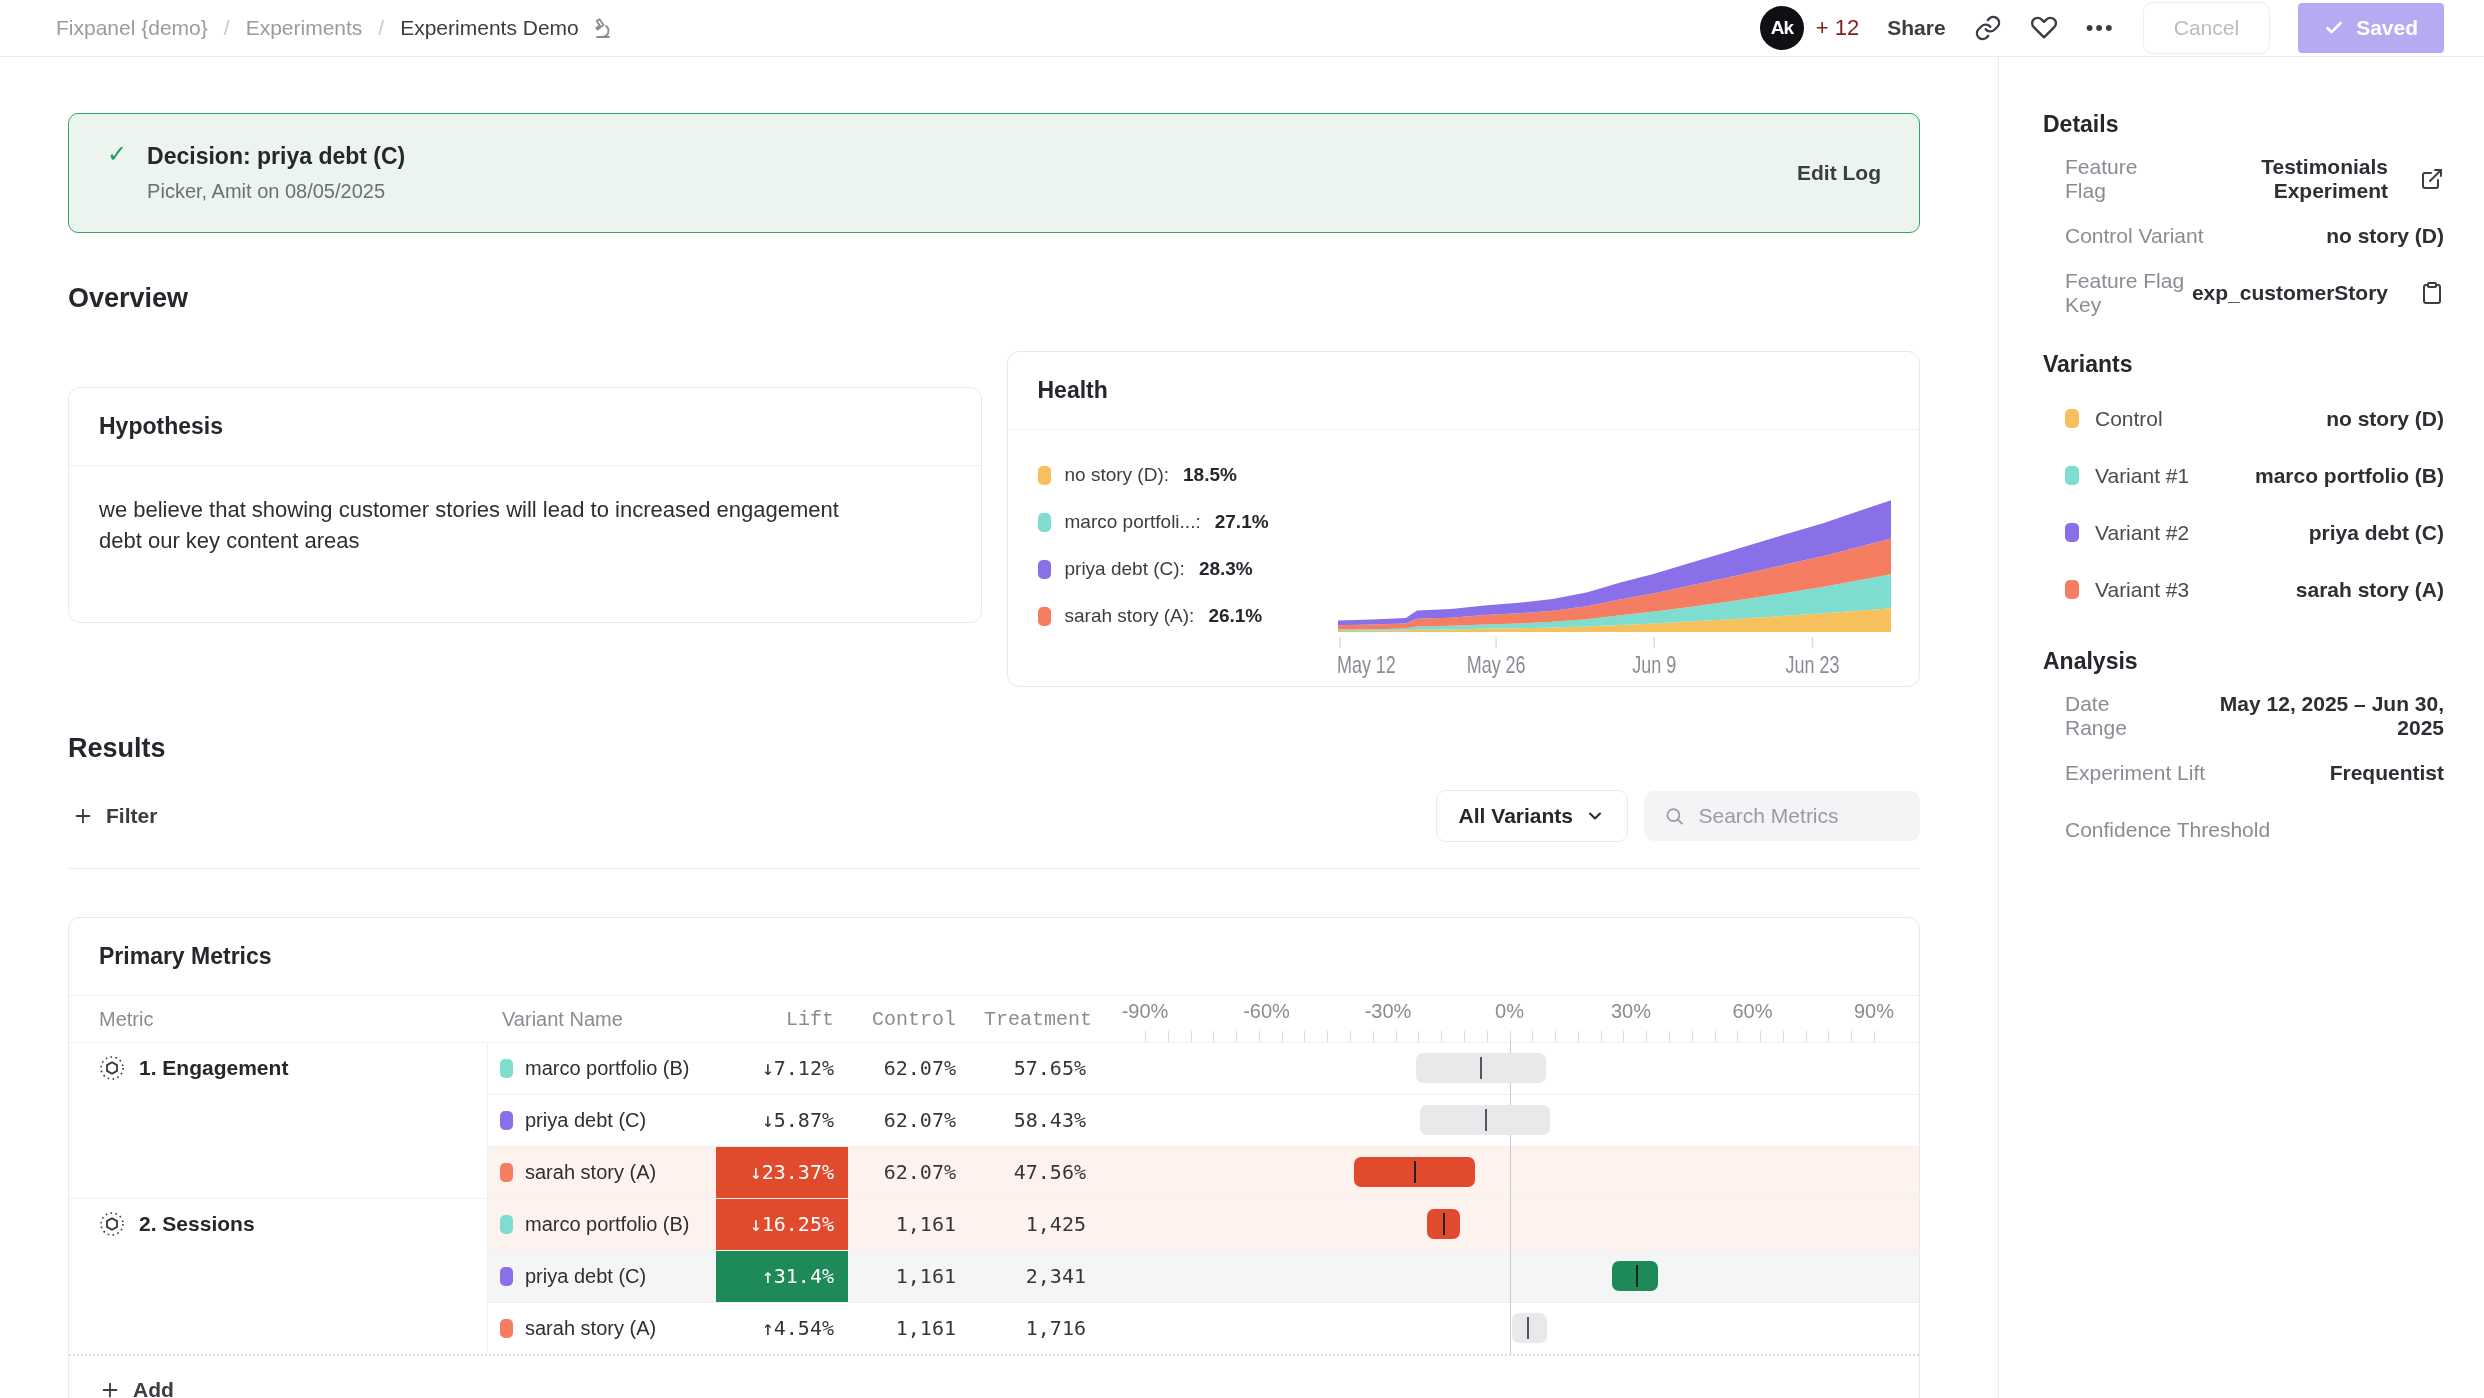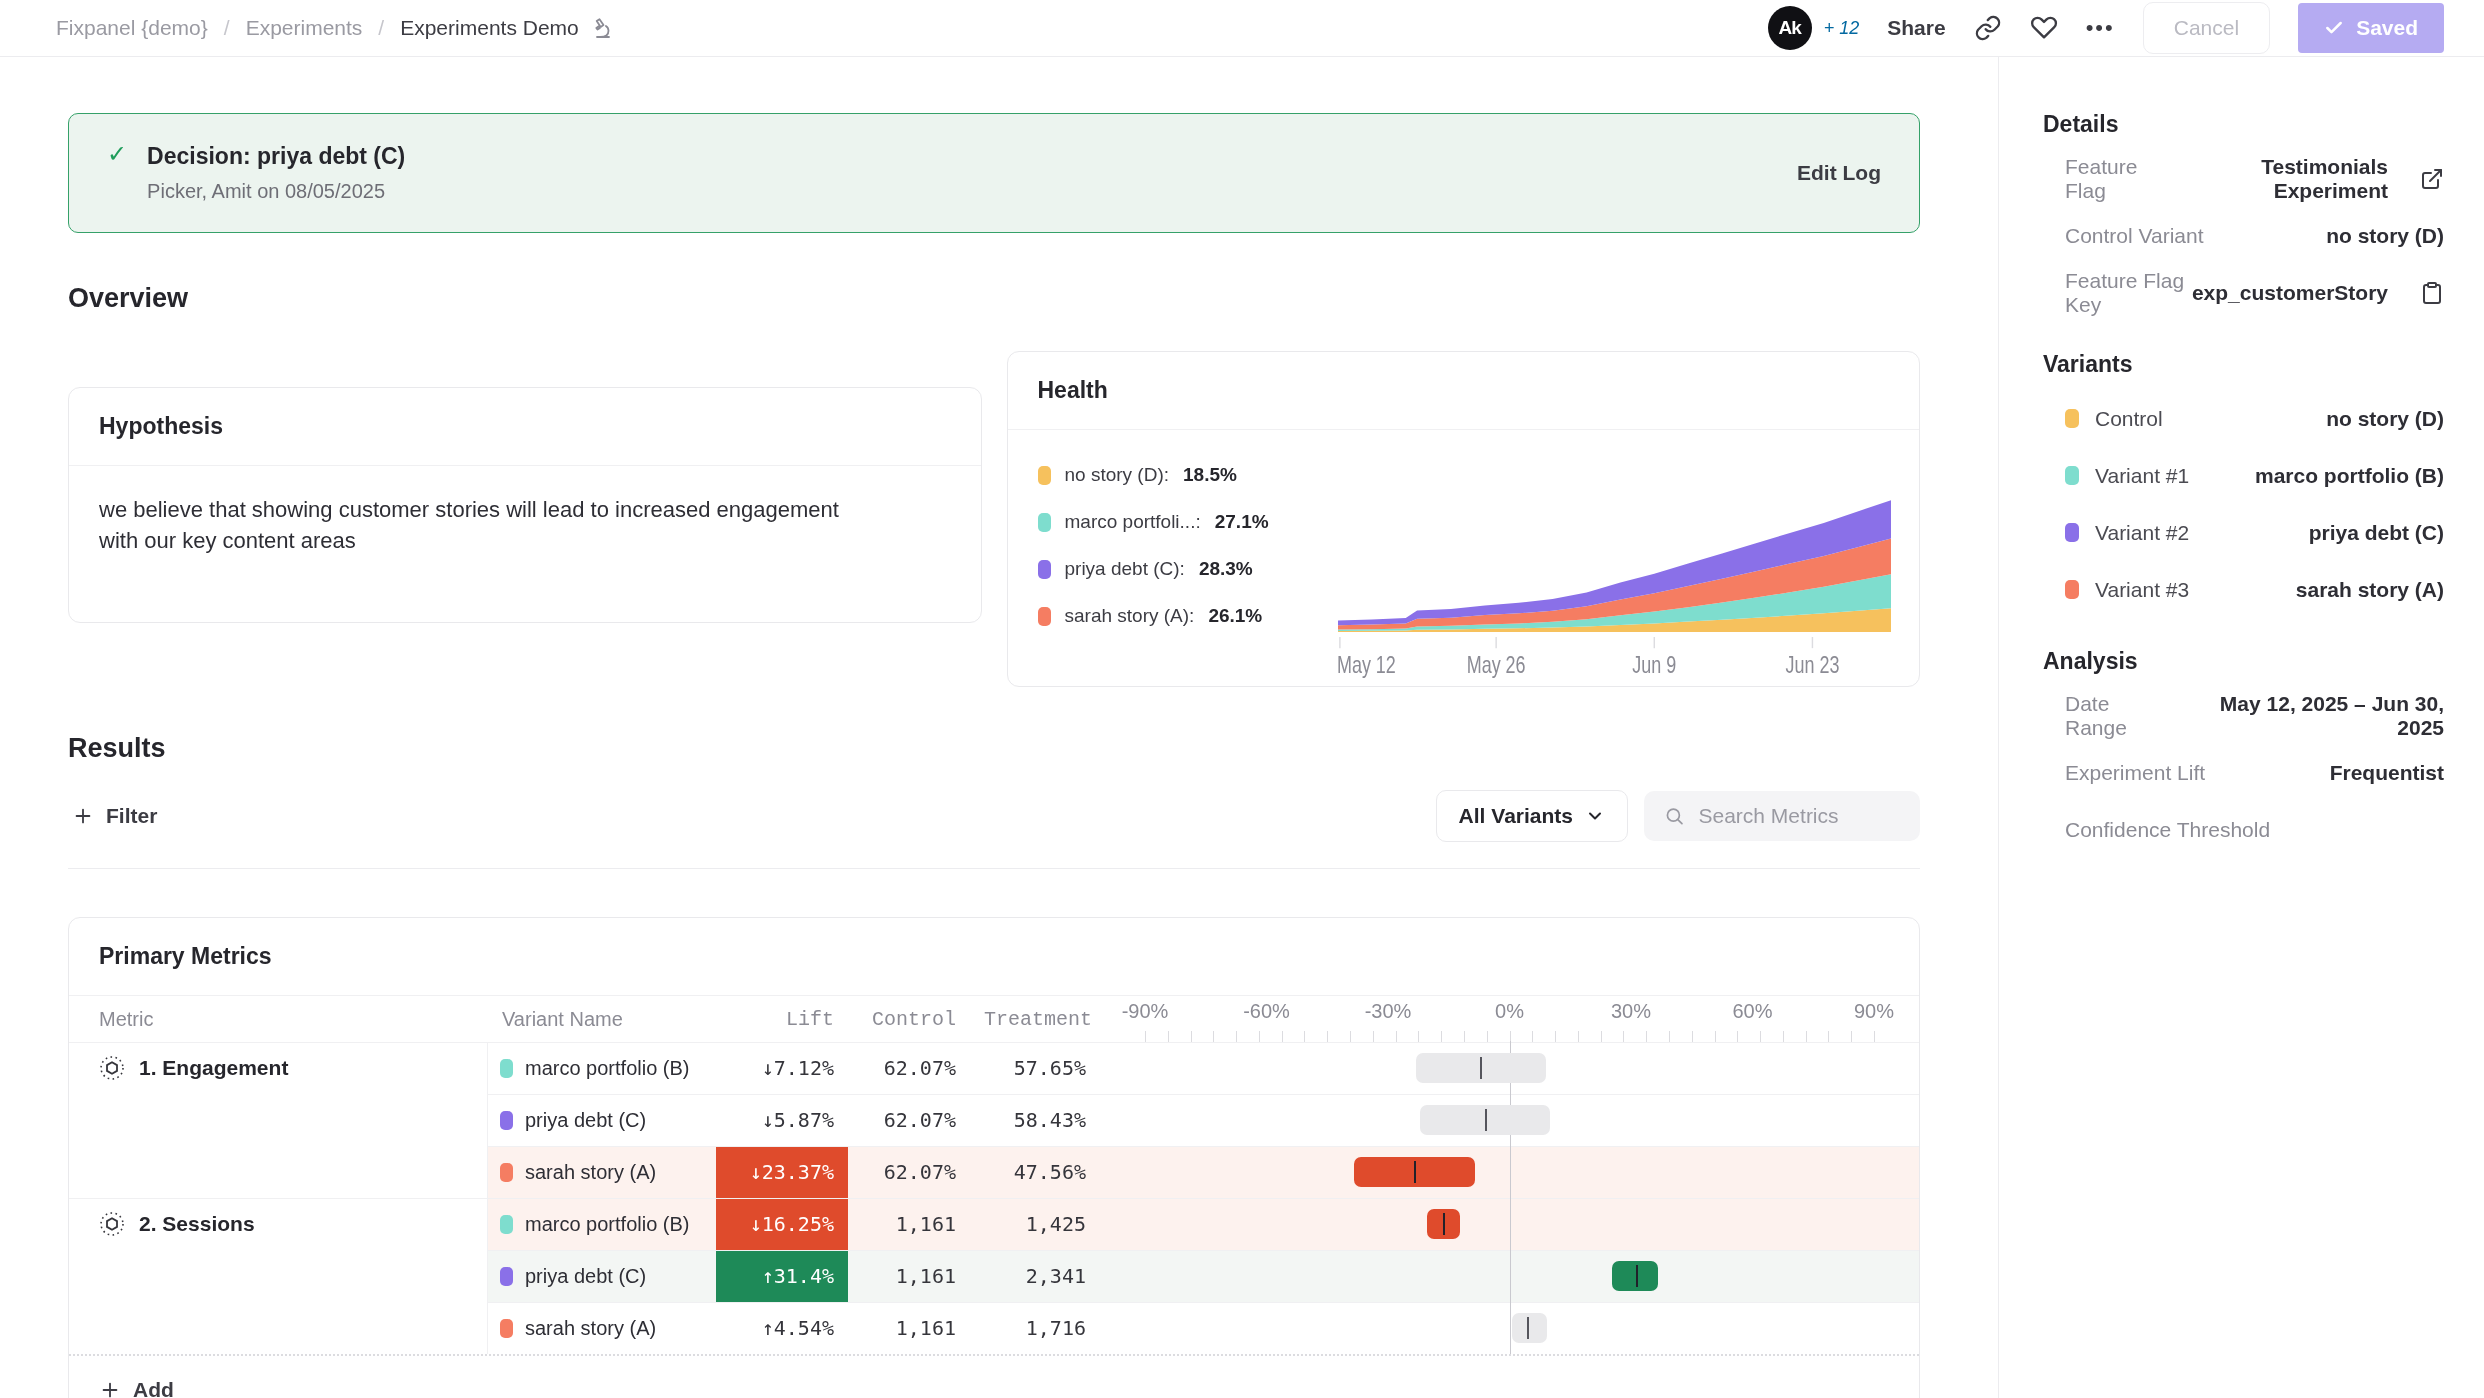--- a/index.html
+++ b/index.html
@@ -7,21 +7,21 @@
   .app { width:2484px; height:1398px; position:relative; overflow:hidden; background:#fff; }
 
   
   .topbar { height:57px; display:flex; align-items:center; padding:0 40px 0 56px; border-bottom:1px solid #ececef; }
   .crumbs { display:flex; align-items:center; gap:16px; font-size:21px; font-weight:500; }
   .crumb { color:#9a9aa2; cursor:pointer; }
   .crumb.current { color:#3c3c43; display:flex; align-items:center; gap:10px; }
   .crumb-sep { color:#c6c6cc; }
   .top-right { margin-left:auto; display:flex; align-items:center; gap:28px; }
   .avatar { width:44px; height:44px; border-radius:50%; background:#101014; color:#fff; font-weight:700; font-size:19px; display:flex; align-items:center; justify-content:center; letter-spacing:-1px; }
-  .collab-count { font-size:18px; color:#0369a1; margin-left:-16px;font-style:italic; }
+  .collab-count { font-size:22px; color:#7f1d1d; margin-left:-16px; }
   .share-label { font-size:21px; font-weight:600; color:#3c3c43; cursor:pointer; }
   .icon-btn { width:28px; height:28px; display:flex; align-items:center; justify-content:center; cursor:pointer; color:#3c3c43; }
   .dots { font-size:22px; letter-spacing:2px; color:#3c3c43; }
   .btn-cancel { font-size:21px; color:#babac2; background:#fff; border:1px solid #ededf0; border-radius:10px; padding:13px 30px; cursor:pointer; }
   .btn-saved { font-size:21px; font-weight:600; color:#fff; background:#b5abf2; border:none; border-radius:4px; padding:13px 26px; display:flex; align-items:center; gap:12px; cursor:pointer; }
 
   
   .body-row { display:flex; height:1341px; }
   .main { width:1998px; padding:0 78px 0 68px; overflow:hidden; }
   .sidebar { width:486px; border-left:1px solid #ececef; padding:54px 40px 0 44px; }
@@ -163,21 +163,21 @@
         <span class="banner-action">Edit Log</span>
       </div>
 
       <h2 class="section-h overview-h">Overview</h2>
 
       <div class="cards-row">
         <section class="card hypo-card">
           <div class="card-head">
             <span class="card-title">Hypothesis</span>
           </div>
-          <p class="hypo-body">we believe that showing customer stories will lead to increased engagement with our key content areas</p>
+          <p class="hypo-body">we believe that showing customer stories will lead to increased engagement debt our key content areas</p>
         </section>
 
         <section class="card health-card">
           <div class="card-head">
             <span class="card-title">Health</span>
           </div>
           <div class="health-body">
             <div class="legend" id="health-legend">
                 <div class="legend-item">
                   <span class="legend-swatch" style="background: rgb(246, 193, 93);"></span>

